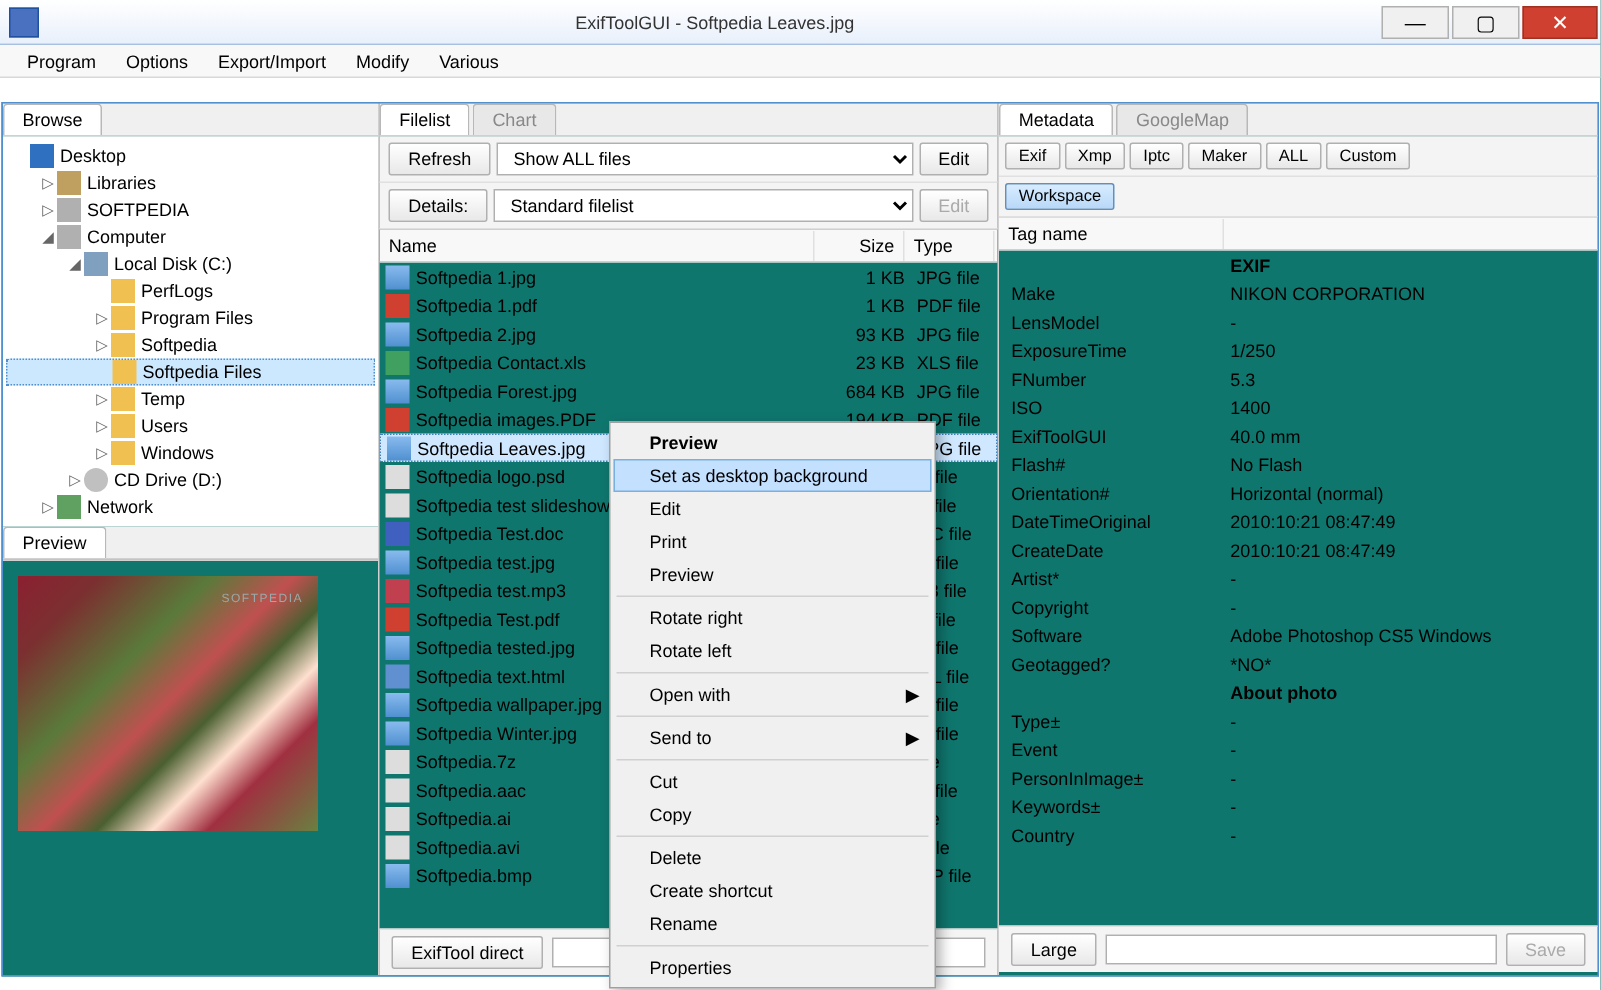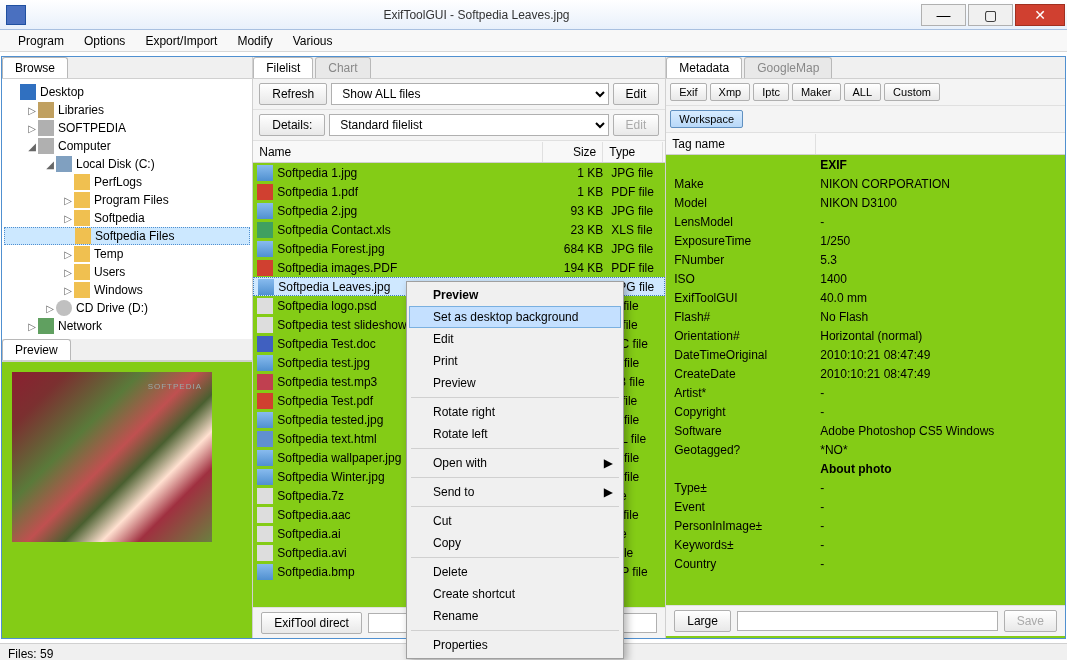--- a/index.html
+++ b/index.html
@@ -7,21 +7,21 @@
 
 .titlebar { height: 30px; background: linear-gradient(#fff, #e8f0fb); display: flex; align-items: center; border-bottom: 1px solid #a8c0e0; }
 .titlebar-icon { width: 20px; height: 20px; margin: 0 6px; background: #4a70c0; border: 1px solid #2050a0; }
 .titlebar-title { flex: 1; text-align: center; color: #333; }
 .win-btn { width: 45px; height: 22px; display: inline-flex; align-items: center; justify-content: center; border: 1px solid #b0b0b0; background: #f0f0f0; margin-right: 2px; font-size: 14px; }
 .win-btn.close { background: #d04030; color: #fff; border-color: #a03020; width: 50px; }
 
 .menubar { height: 22px; background: #f8f8f8; display: flex; align-items: center; padding: 0 8px; border-bottom: 1px solid #d8d8d8; }
 .menu-item { padding: 2px 10px; cursor: default; }
 
-.main { display: flex; height: 583px; border: 1px solid #5090d0; margin: 4px 1px; background: #84cc16; }
+.main { display: flex; height: 583px; border: 1px solid #5090d0; margin: 16px 1px; background: #0f766e; }
 
 .left-pane { width: 252px; display: flex; flex-direction: column; border-right: 1px solid #d0d0d0; }
 .center-pane { flex: 1; display: flex; flex-direction: column; border-right: 1px solid #d0d0d0; }
 .right-pane { width: 400px; display: flex; flex-direction: column; }
 
 .tabstrip { height: 22px; background: #f0f0f0; display: flex; border-bottom: 1px solid #d0d0d0; }
 .tab { padding: 3px 12px; border: 1px solid #b8b8b8; border-bottom: none; background: #fff; margin-right: 2px; border-radius: 3px 3px 0 0; }
 .tab.inactive { background: #e8e8e8; color: #888; }
 
 .tree { flex: 0 0 260px; overflow: auto; padding: 4px 2px; background: #fff; }
@@ -382,24 +382,20 @@
       <div class="mcol-tag">Tag name</div>
     </div>
     <div class="meta-body" id="metabody">
         <div class="meta-row section">
           <span class="tag"></span>
           <span class="val">EXIF</span>
         </div>
         <div class="meta-row">
           <span class="tag">Make</span>
           <span class="val">NIKON CORPORATION</span>
-        </div>
-        <div class="meta-row">
-          <span class="tag">Model</span>
-          <span class="val">NIKON D3100</span>
         </div>
         <div class="meta-row">
           <span class="tag">LensModel</span>
           <span class="val">-</span>
         </div>
         <div class="meta-row">
           <span class="tag">ExposureTime</span>
           <span class="val">1/250</span>
         </div>
         <div class="meta-row">

